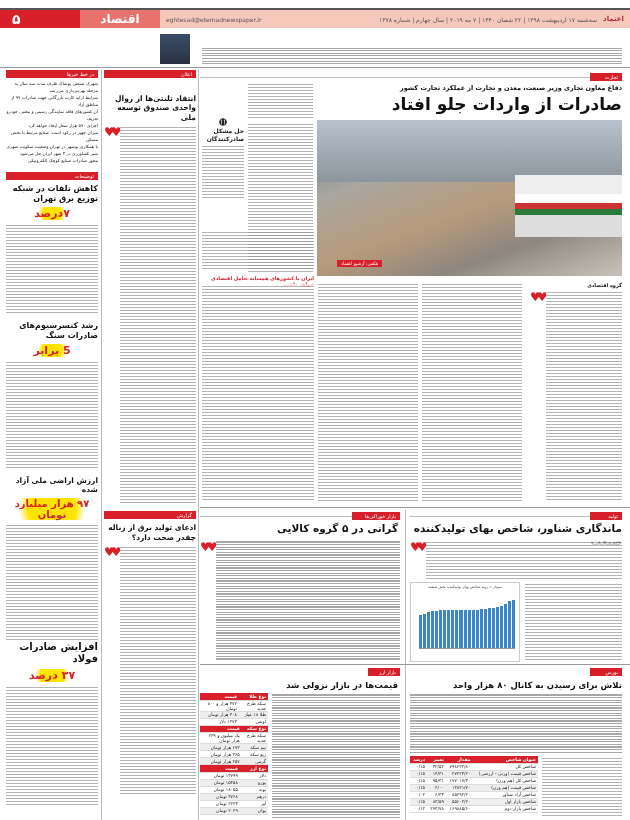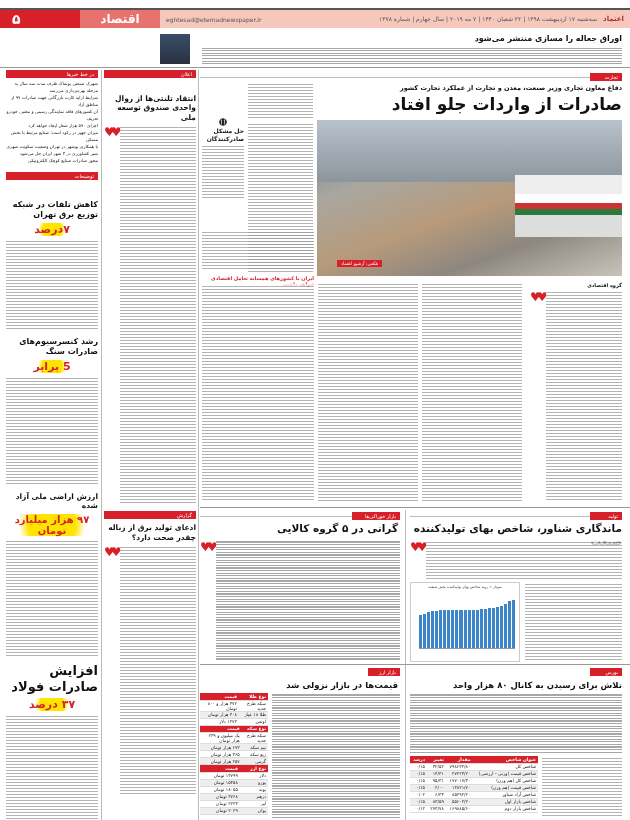--- a/index.html
+++ b/index.html
@@ -26,57 +26,56 @@
 .chart{border:1px solid #ccc;background:#fff}
 </style>
 </head>
 <body>
 
 <div class="abs hdr">
   <div class="num">۵</div>
   <div class="sect">اقتصاد</div>
   <div class="bar">
     <span>eghtesad@etemadnewspaper.ir</span>
-    <span style="display:flex;gap:6px;align-items:flex-start">
+    <span style="display:flex;gap:6px;align-items:flex-end">
       <span>سه‌شنبه ۱۷ اردیبهشت ۱۳۹۸ | ۲۲ شعبان ۱۴۴۰ | ۷ مه ۲۰۱۹ | سال چهارم | شماره ۱۳۷۸</span>
       <span style="color:#a33;font-weight:bold;font-size:7px">اعتماد</span>
     </span>
   </div>
 </div>
 
 <div class="abs" style="left:160px;top:32px;width:462px;height:34px">
   <div class="abs photo" style="left:0;top:2px;width:30px;height:30px;background:linear-gradient(#3a4e6a,#2a3140)"></div>
-  <div class="abs h" style="right:0;top:2px;font-size:8px;width:420px">اوراق جعاله را مسازی منتشر می‌شود</div>
   <div class="abs lines dense" style="right:0;top:14px;width:420px;height:18px"></div>
 </div>
 <div class="abs hline" style="left:0;top:67px;width:630px;background:#999"></div>
 
 <div class="abs" style="left:6px;top:70px;width:92px;height:750px">
   <div class="tag">در خط خبرها</div>
   <div style="font-size:4.4px;line-height:7px;text-align:right;margin-top:2px">
     <div>شهرک صنعتی پوشاک ظرف مدت سه سال به مرحله بهره‌برداری می‌رسد</div>
     <div>شرایط ارایه کارت بازرگانی جهت صادرات ۹۷ از مناطق آزاد</div>
     <div>آن کشورهای فاقد نمایندگی رسمی و معتبر، خودرو تعریف</div>
     <div>اجرای ۵۹۰ هزار شغل ایجاد خواهد کرد</div>
     <div>میزان جهیز در رکود است؛ صنایع مرتبط با بخش مسکن</div>
     <div>با همکاری بوشهر در تهران وضعیت سکونت شهری</div>
     <div>شیر کشاورزی در ۳ شهر ایران حل می‌شود</div>
     <div>مجوز صادرات صنایع کوچک الکترونیکی</div>
   </div>
   <div class="tag" style="margin-top:8px">توضیحات</div>
-  <div class="h" style="font-size:8px;margin-top:20px">کاهش تلفات در شبکه توزیع برق تهران</div>
+  <div class="h" style="font-size:8px;margin-top:4px">کاهش تلفات در شبکه توزیع برق تهران</div>
   <div class="red-big" style="font-size:11px;margin:3px 0"><span class="hl">۷درصد</span></div>
   <div class="lines" style="height:92px"></div>
   <div class="h" style="font-size:8px;margin-top:6px">رشد کنسرسیوم‌های صادرات سنگ</div>
   <div class="red-big" style="font-size:11px;margin:3px 0"><span class="hl">5 برابر</span></div>
   <div class="lines" style="height:110px"></div>
   <div class="h" style="font-size:7.5px;margin-top:6px">ارزش اراضی ملی آزاد شده</div>
   <div class="red-big" style="font-size:10px;margin:3px 0"><span class="hl">۹۷ هزار میلیارد تومان</span></div>
   <div class="lines" style="height:118px"></div>
-  <div class="h" style="font-size:13px;margin-top:6px">افزایش صادرات فولاد</div>
+  <div class="h" style="font-size:10px;">افزایش صادرات فولاد</div>
   <div class="red-big" style="font-size:11px;margin:3px 0"><span class="hl">۳۷ درصد</span></div>
   <div class="lines" style="height:120px"></div>
 </div>
 <div class="abs vline" style="left:101px;top:70px;height:750px"></div>
 
 <div class="abs" style="left:104px;top:70px;width:92px;height:750px">
   <div class="tag">اعلان</div>
   <div class="h" style="font-size:7.5px;margin-top:16px">انتقاد تلنتی‌ها از روال واحدی صندوق توسعه ملی</div>
   <div style="display:flex;gap:2px;margin-top:3px">
     <div class="lines" style="flex:1;height:380px"></div>

